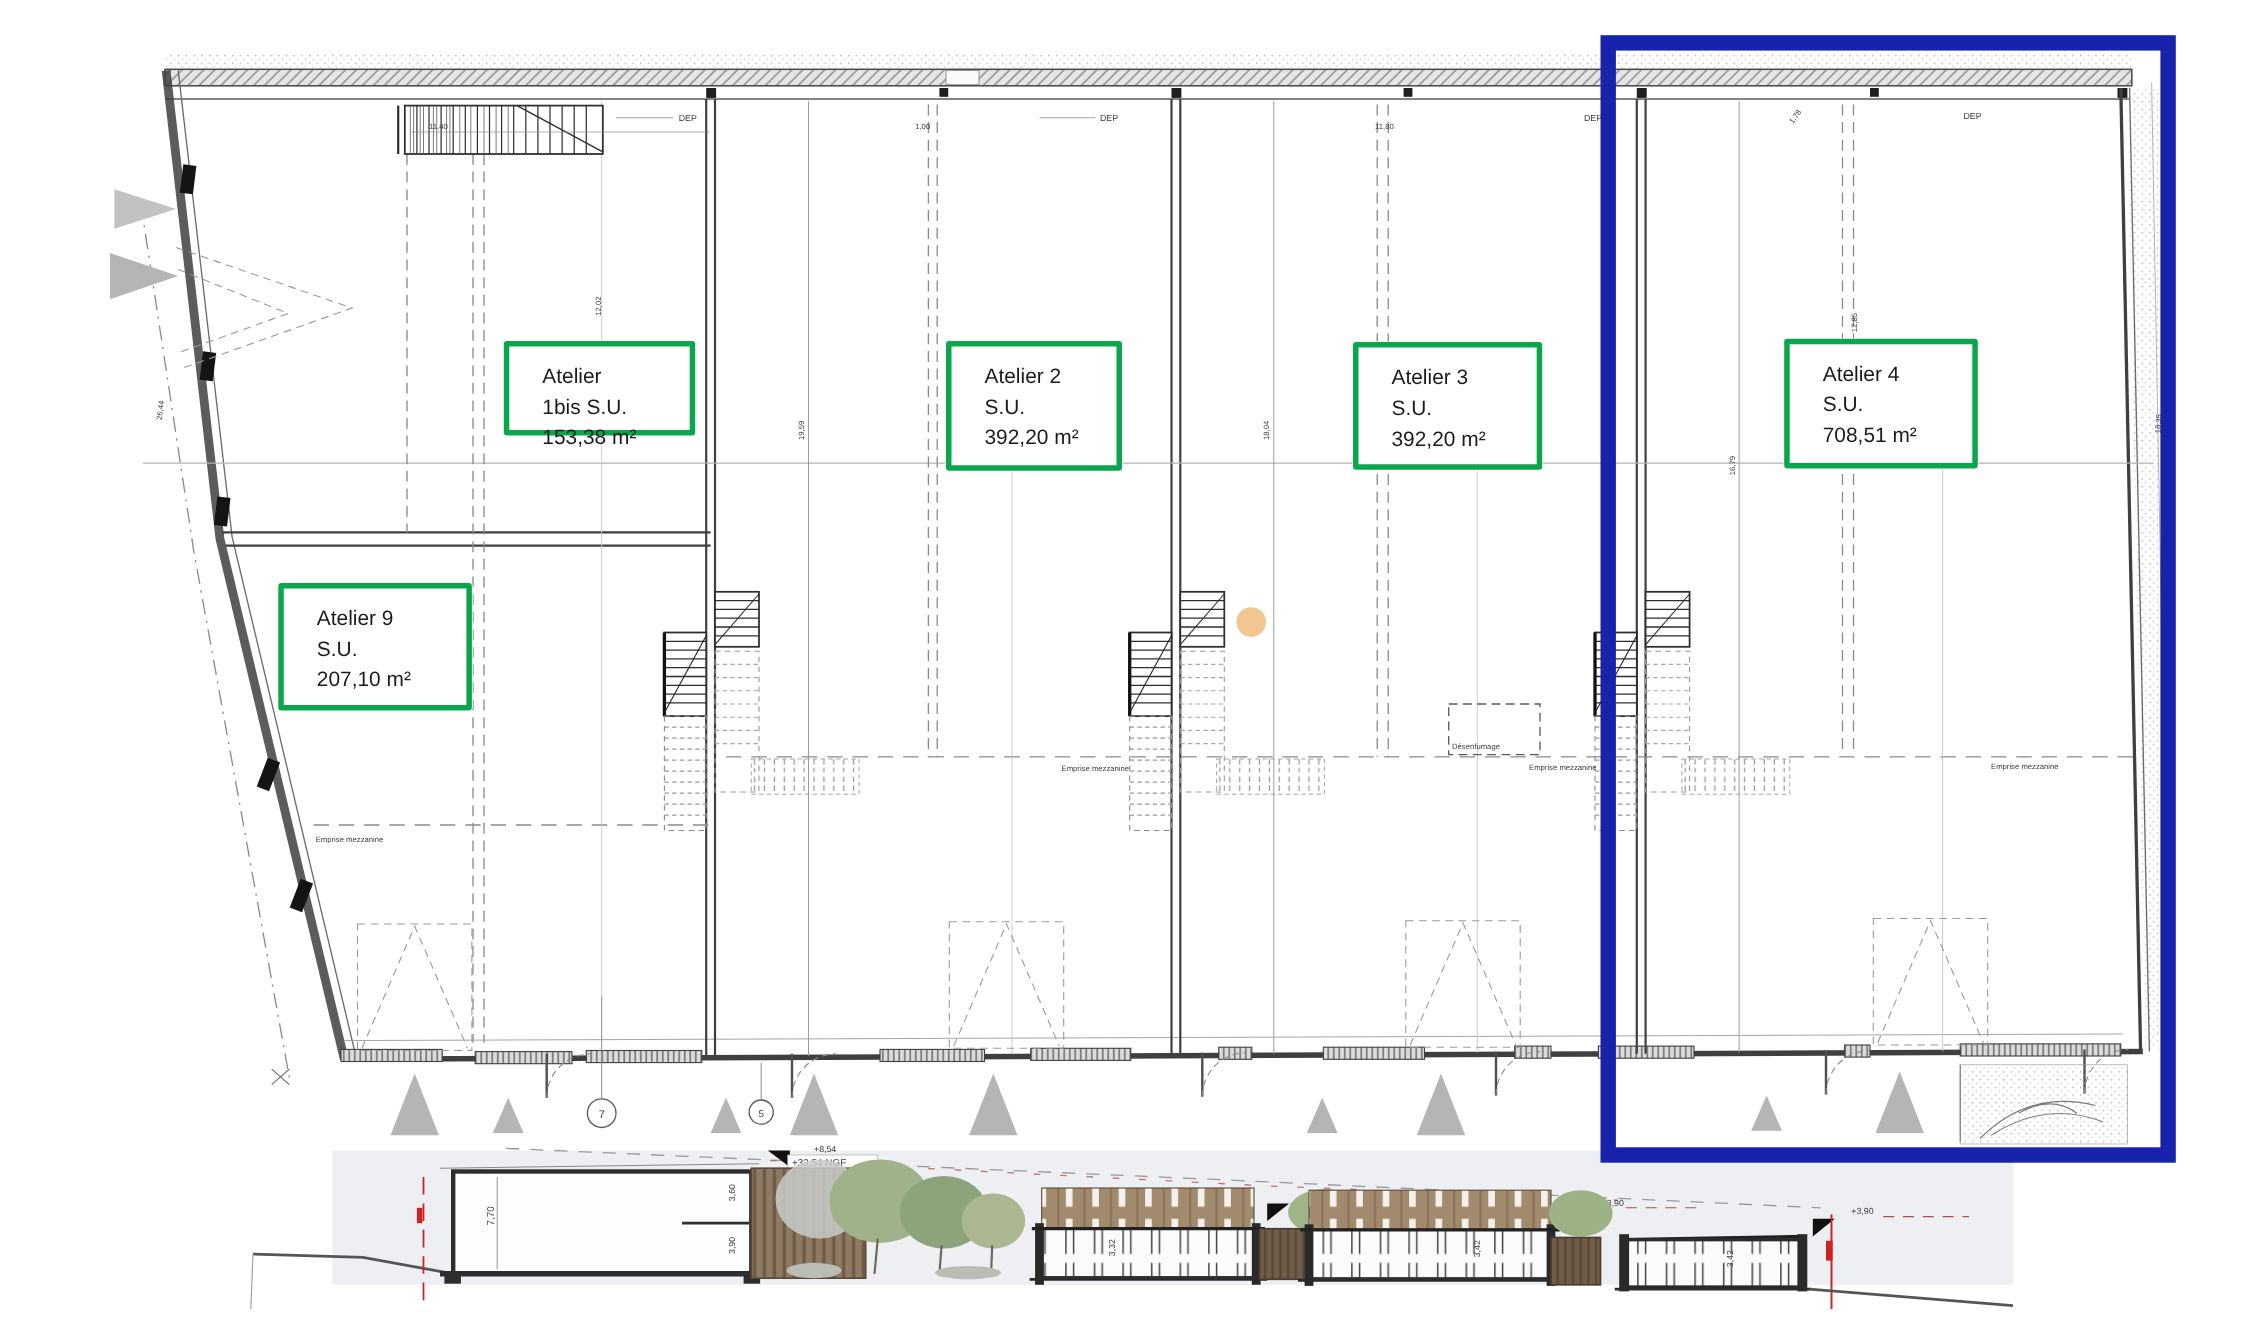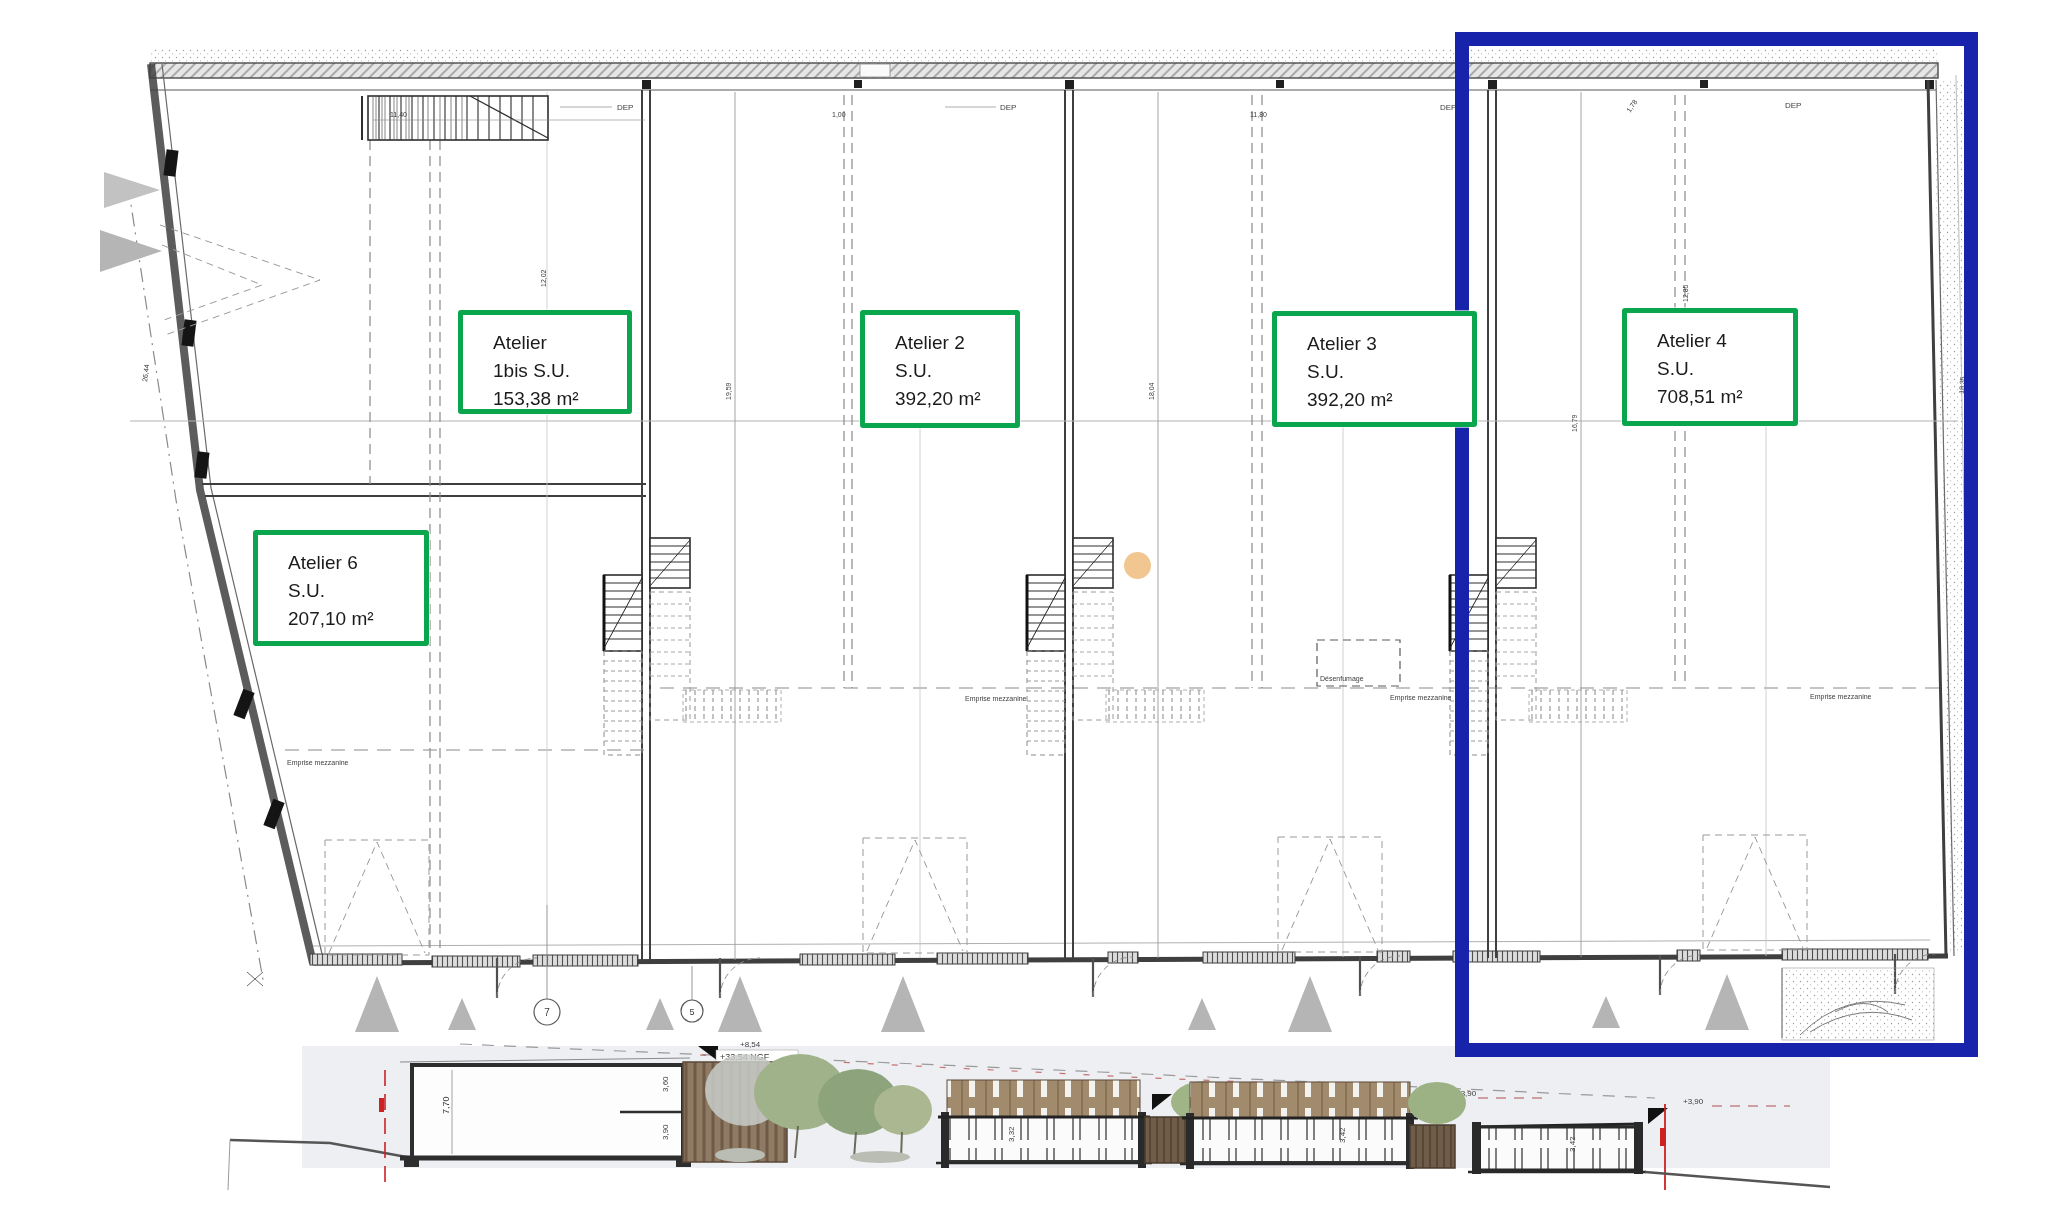--- a/index.html
+++ b/index.html
@@ -354,41 +354,41 @@
     <text x="1683" y="1104" class="t8">+3,90</text>
     <line x1="1712" y1="1106" x2="1790" y2="1106" stroke="#b05050" stroke-width="1" stroke-dasharray="10 8"></line>
     <line x1="1665" y1="1104" x2="1665" y2="1190" stroke="#cc2222" stroke-width="1.8"></line>
     <rect x="1660" y="1128" width="6" height="18" fill="#cc2222"></rect>
     <polyline points="1645,1172 1830,1187" fill="none" stroke="#555" stroke-width="2.5"></polyline>
   </g>
 </svg>
 
 <div class="hl" style="left:1455px;top:32px;width:523px;height:1025px"></div>
 
-<div class="lbl" style="left:458px;top:310px;width:174px;height:104px">
+<div class="lbl" style="left:458px;top:310px;width:174px;height:86px">
   <div>Atelier</div>
   <div>1bis S.U.</div>
   <div>153,38 m²</div>
 </div>
 <div class="lbl" style="left:860px;top:310px;width:160px;height:118px">
   <div>Atelier 2</div>
   <div>S.U.</div>
   <div>392,20 m²</div>
 </div>
-<div class="lbl" style="left:1272px;top:311px;width:205px;height:116px">
+<div class="lbl" style="left:1230px;top:311px;width:172px;height:116px">
   <div>Atelier 3</div>
   <div>S.U.</div>
   <div>392,20 m²</div>
 </div>
 <div class="lbl" style="left:1622px;top:308px;width:176px;height:118px">
   <div>Atelier 4</div>
   <div>S.U.</div>
   <div>708,51 m²</div>
 </div>
 <div class="lbl" style="left:253px;top:530px;width:176px;height:116px">
-  <div>Atelier 6</div>
+  <div>Atelier 9</div>
   <div>S.U.</div>
   <div>207,10 m²</div>
 </div>
 
 <div class="dot" style="left:1124px;top:552px;width:27px;height:27px"></div>
 
 </div>
 
 </body></html>

